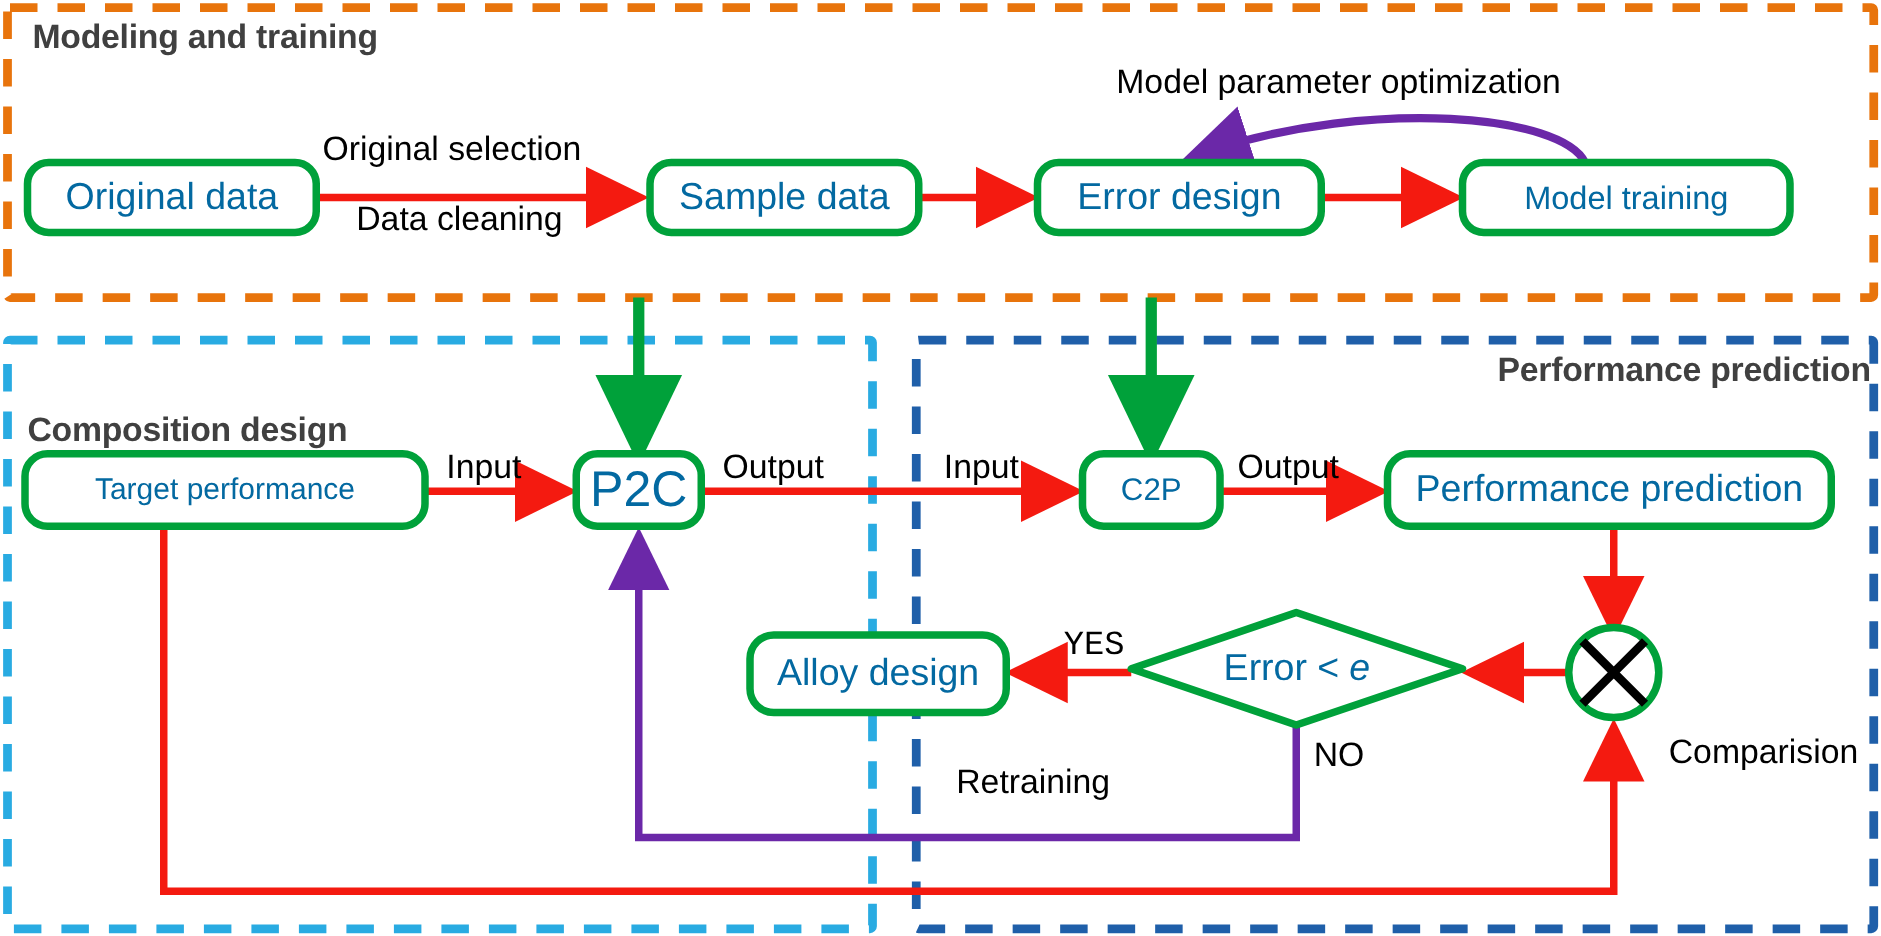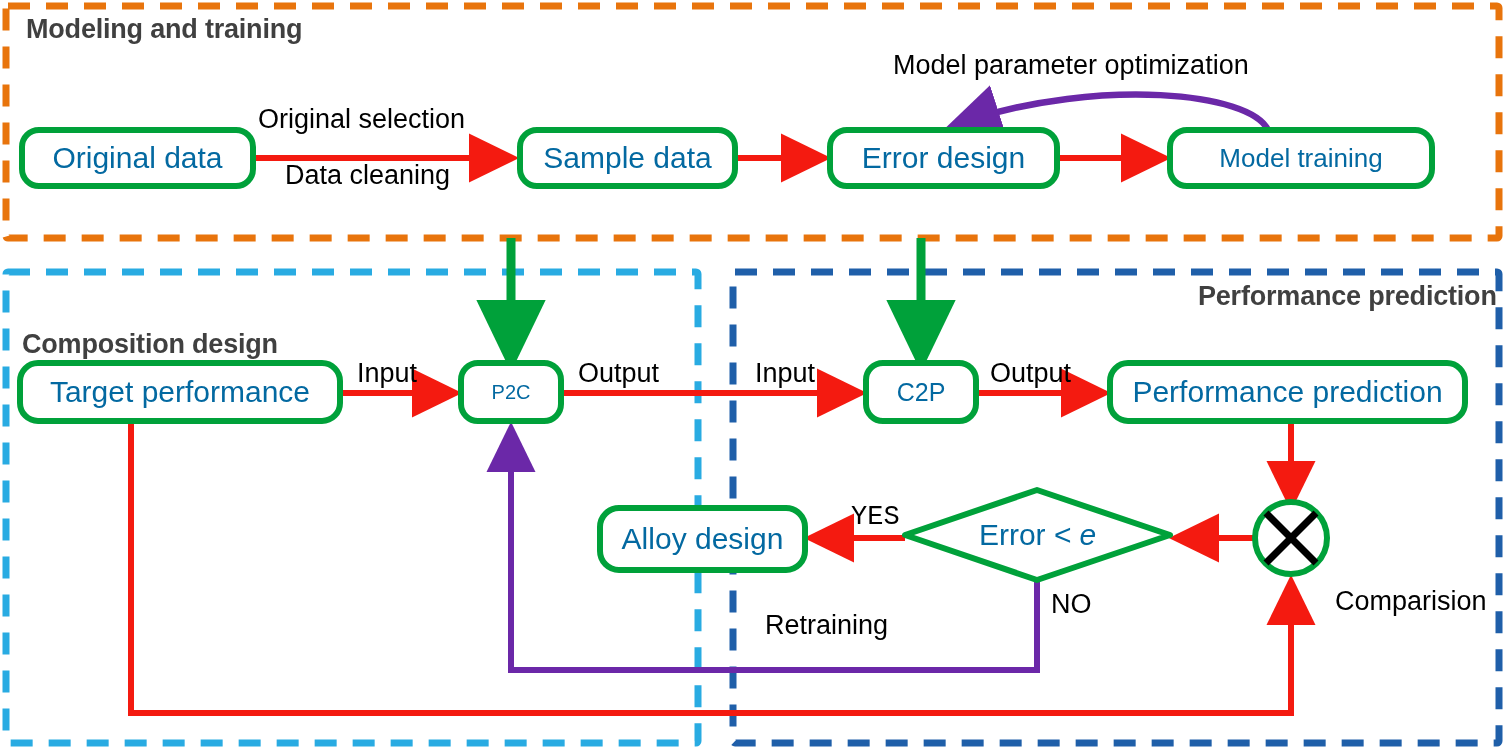--- a/index.html
+++ b/index.html
@@ -83,22 +83,22 @@
   </svg>
 
   <div class="grp-title" style="left:26px;top:14px;">Modeling and training</div>
   <div class="grp-title" style="left:22px;top:281px;margin-top:48px;">Composition design</div>
   <div class="grp-title" style="left:1198px;top:281px;">Performance prediction</div>
 
   <div class="nodelabel" style="left:22px;top:130px;width:231px;height:56px;font-size:30px;">Original data</div>
   <div class="nodelabel" style="left:520px;top:130px;width:215px;height:56px;font-size:30px;">Sample data</div>
   <div class="nodelabel" style="left:830px;top:130px;width:227px;height:56px;font-size:30px;">Error design</div>
   <div class="nodelabel" style="left:1170px;top:130px;width:262px;height:56px;font-size:26px;">Model training</div>
-  <div class="nodelabel" style="left:20px;top:363px;width:320px;height:58px;font-size:30px;">Target performance</div>
-  <div class="nodelabel" style="left:461px;top:363px;width:100px;height:58px;font-size:20px;">P2C</div>
+  <div class="nodelabel" style="left:20px;top:363px;width:320px;height:58px;font-size:24px;">Target performance</div>
+  <div class="nodelabel" style="left:461px;top:363px;width:100px;height:58px;font-size:40px;">P2C</div>
   <div class="nodelabel" style="left:866px;top:363px;width:110px;height:58px;font-size:25px;">C2P</div>
   <div class="nodelabel" style="left:1110px;top:363px;width:355px;height:58px;font-size:30px;">Performance prediction</div>
   <div class="nodelabel" style="left:905px;top:490px;width:265px;height:90px;font-size:30px;">
     <span>Error &lt;</span>
       <span class="ital" style="margin-left:8px;">e</span>
   </div>
 
   <div class="nodelabel" style="left:600px;top:508px;width:205px;height:62px;font-size:30px;">Alloy design</div>
 
   <div class="edgelabel" style="left:258px;top:104px;">Original selection</div>

